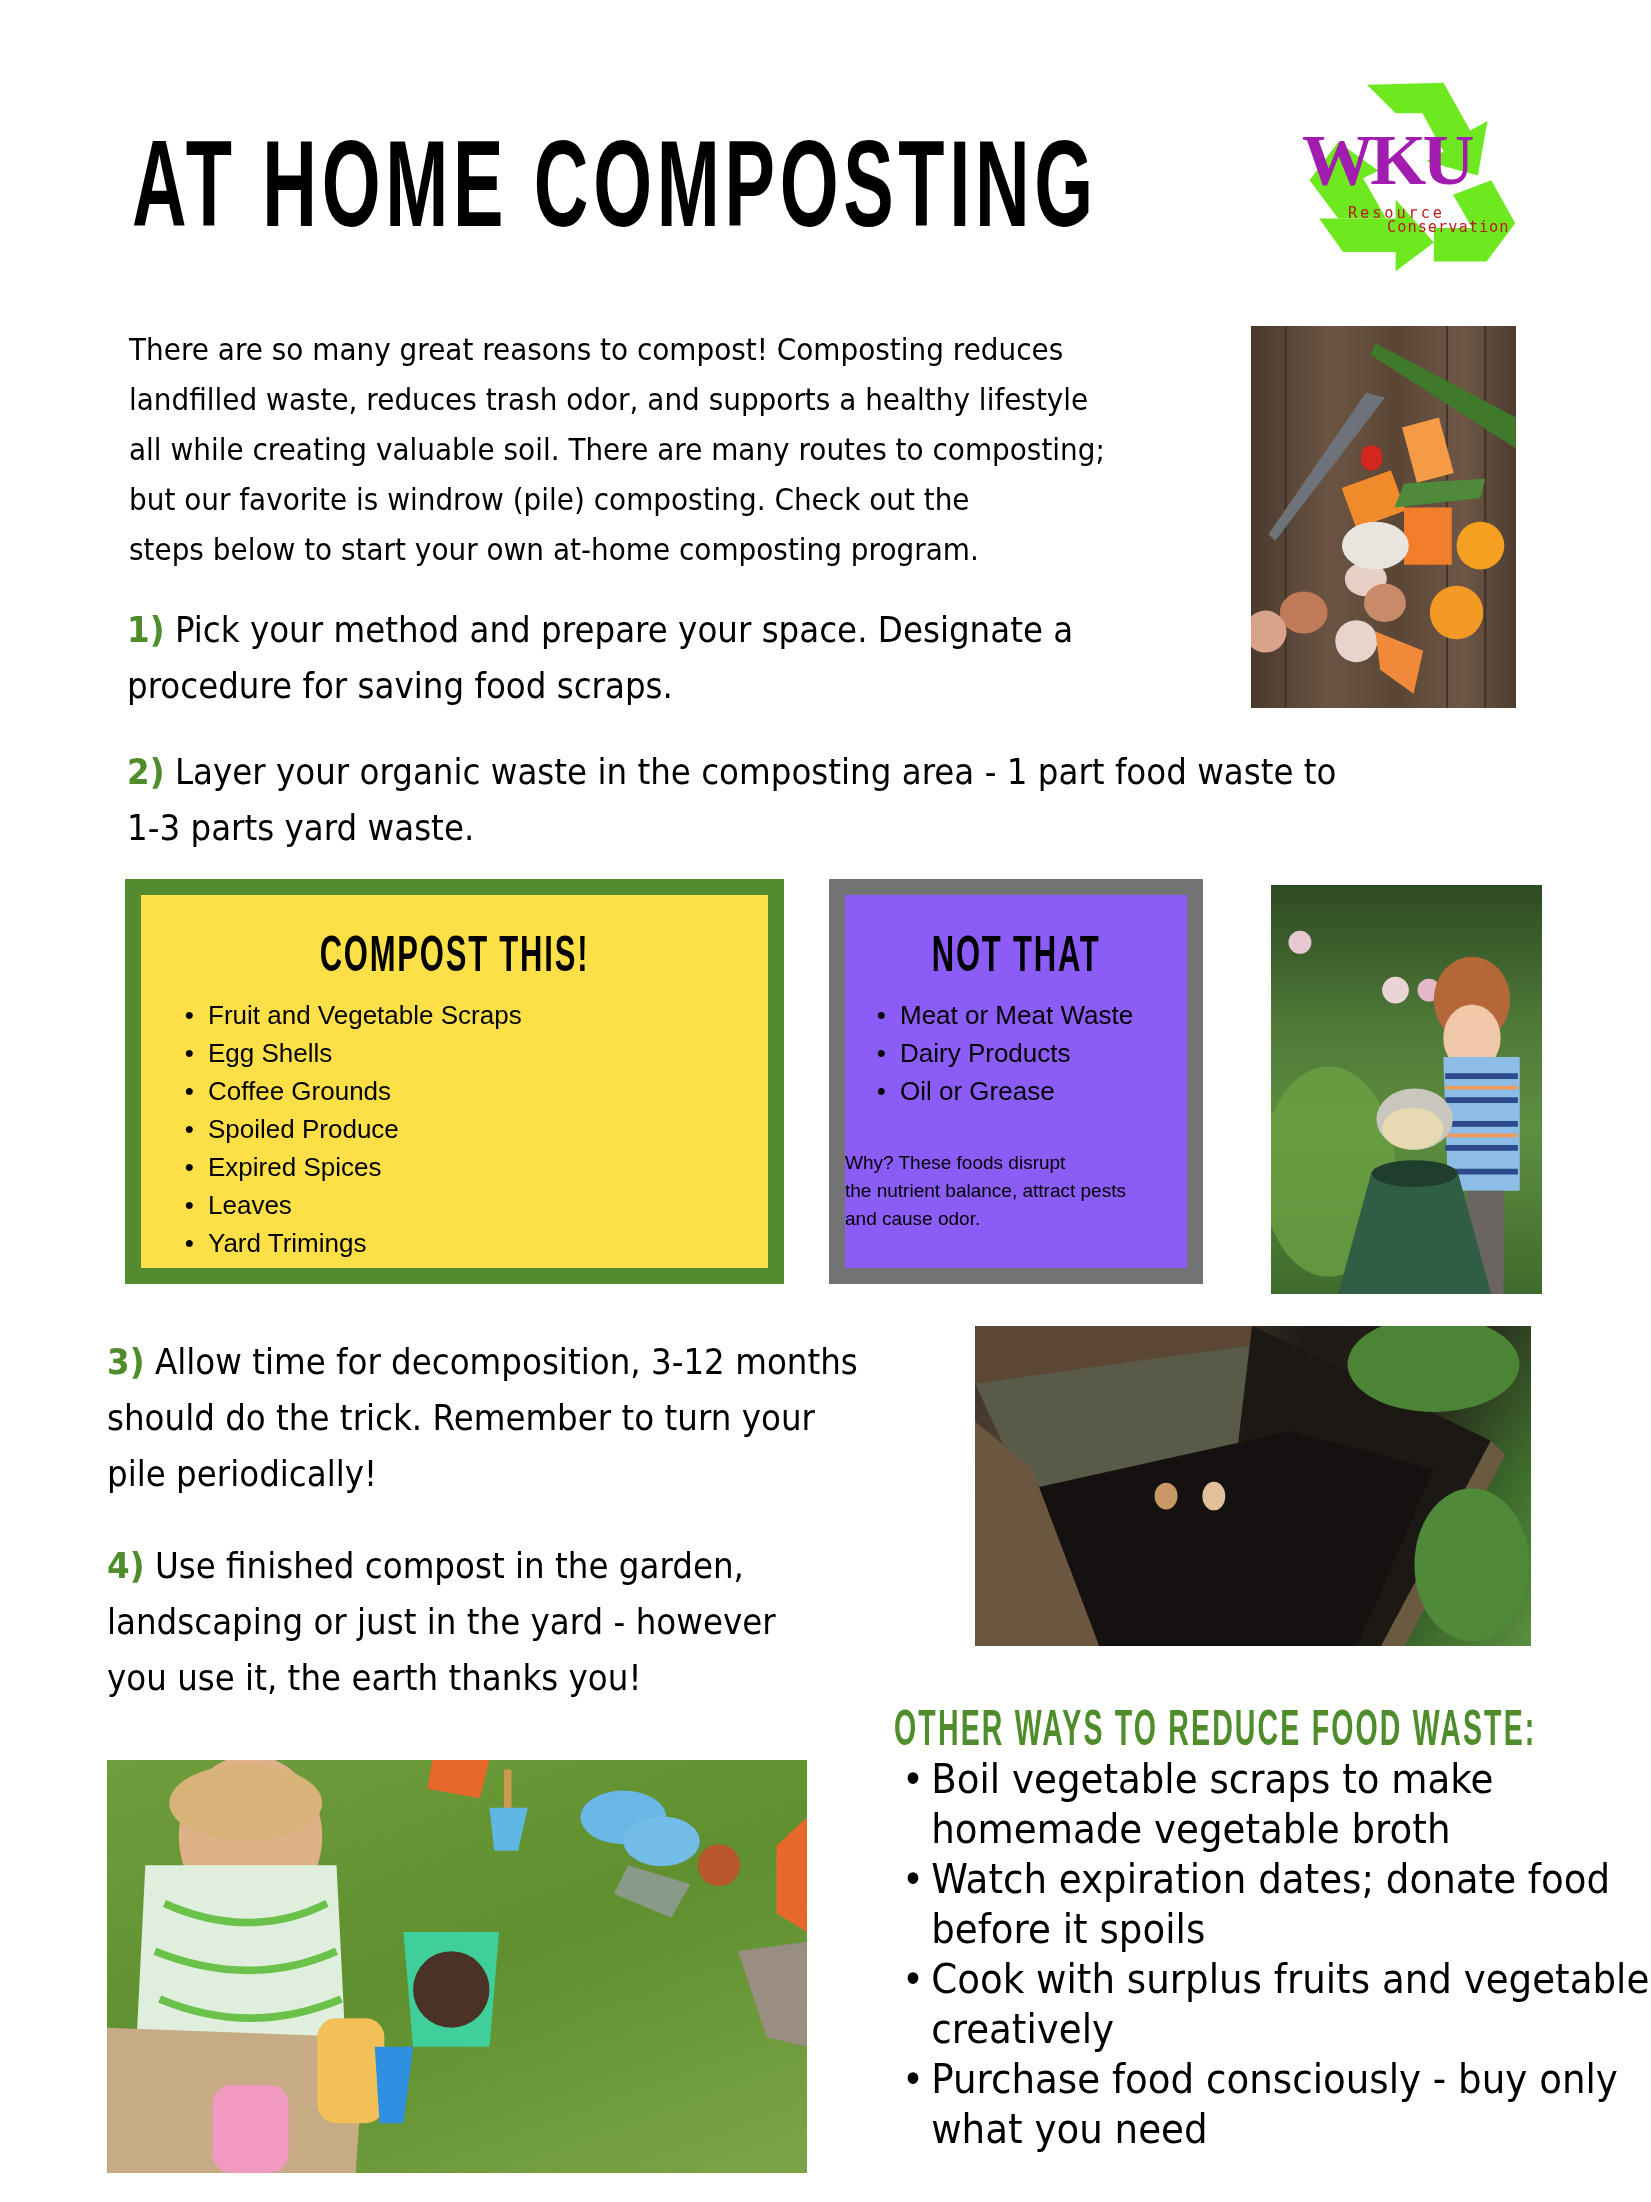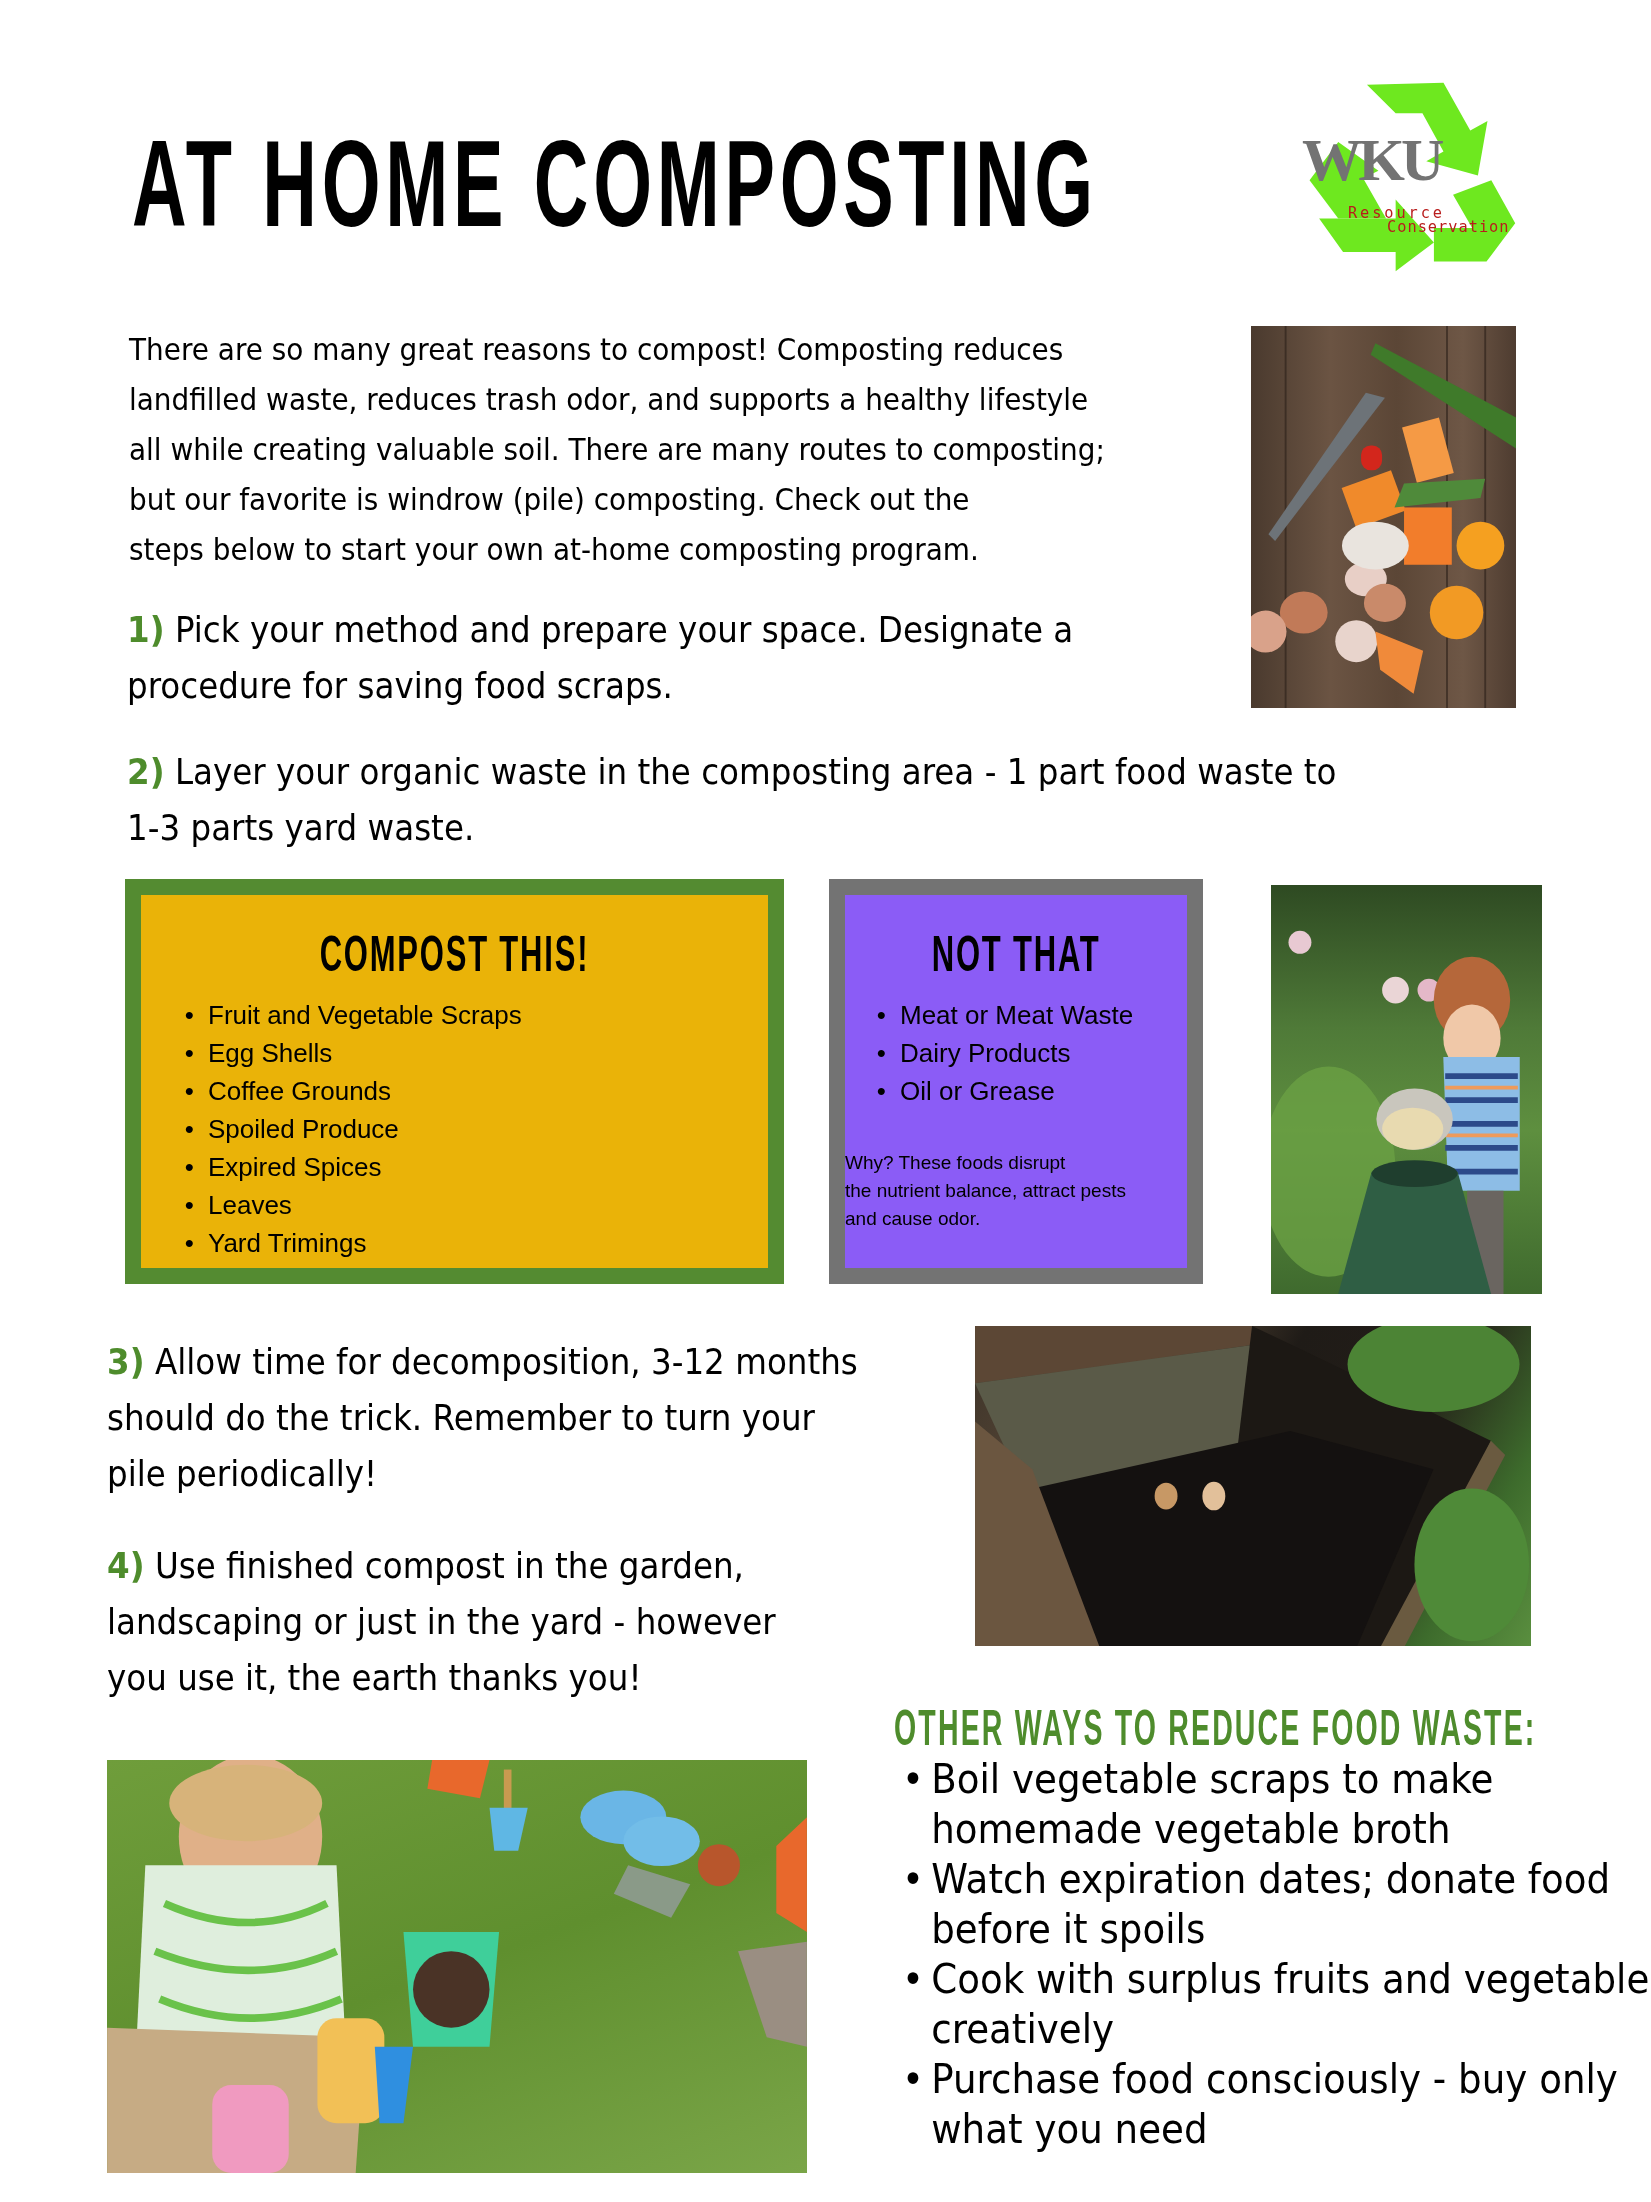--- a/index.html
+++ b/index.html
@@ -4,21 +4,21 @@
 <style>
   html, body { margin:0; padding:0; background:#ffffff; }
   body { width:1652px; height:2202px; position:relative; overflow:hidden; font-family:"DejaVu Sans", sans-serif; color:#000; }
   .abs { position:absolute; }
 
   
   .title { left:132px; top:113px; font-family:"Liberation Sans", sans-serif; font-weight:bold; font-size:122px; line-height:143px; letter-spacing:7.6px; transform:scaleX(0.62); transform-origin:left top; white-space:nowrap; }
 
   
   .logo { left:1300px; top:75px; width:220px; height:201px; }
-  .logo-text { left:1302px; top:122px; width:220px; font-family:"Liberation Serif", serif; font-weight:bold; font-size:60px; line-height:76px; letter-spacing:-3.8px; color:#737373; }
+  .logo-text { left:1302px; top:122px; width:220px; font-family:"Liberation Serif", serif; font-weight:bold; font-size:72px; line-height:76px; letter-spacing:-3.8px; color:#a21caf; }
   .logo-sub { left:1348px; top:206px; width:143px; font-family:"DejaVu Sans Mono", monospace; font-size:15.3px; line-height:14.3px; letter-spacing:2.9px; text-align:left; color:#b91c1c; }
   .logo-sub2 { letter-spacing:1px;margin-left:39px; }
 
   
   .intro { left:129px; top:325px; width:1109px; font-size:30px; line-height:50px; transform:scaleX(0.93); transform-origin:left top; }
   .intro span { display:block; white-space:nowrap; }
 
   .step { font-size:35px; line-height:56px; transform:scaleX(0.93); transform-origin:left top; }
   .step span.line { display:block; white-space:nowrap; }
   .num { color:#4e8c2c; font-weight:bold; }
@@ -28,21 +28,21 @@
   .step4 { left:107px; top:1538px; }
 
   
   .photo { overflow:hidden; }
   .photo-food { left:1251px; top:326px; width:265px; height:382px; background:linear-gradient(90deg,#4a3a2e,#6b5443 30%,#5b4636 55%,#6e5746 80%,#4e3c30); }
   .photo-boy { left:1271px; top:885px; width:271px; height:409px; background:linear-gradient(180deg,#2e4a22,#4f7a38 35%,#5e8f3f 60%,#3f6a2e); }
   .photo-bin { left:975px; top:1326px; width:556px; height:320px; background:linear-gradient(120deg,#3d3329,#5a4a38 25%,#1f1b17 45%,#231d18 65%,#3d6b2c 85%,#5a8f3f); }
   .photo-girl { left:107px; top:1760px; width:700px; height:413px; background:linear-gradient(160deg,#6f9d3b,#5f8f2e 50%,#7aa548); }
 
   
-  .box-green { left:125px; top:879px; width:627px; height:373px; border:16.3px solid #548b31; background:#eab308; }
+  .box-green { left:125px; top:879px; width:627px; height:373px; border:16.3px solid #548b31; background:#fde047; }
   .box-gray { left:829px; top:879px; width:342px; height:373px; border:16.3px solid #737373; background:#8b5cf6; }
   .box-title { position:absolute; left:0; right:0; top:31px; text-align:center; font-family:"Liberation Sans", sans-serif; font-weight:bold; font-size:50px; line-height:57px; letter-spacing:2.9px; }
   .box-title .sq { display:inline-block; transform:scaleX(0.62); }
   .box-list { position:absolute; left:0; top:101px; margin:0; padding:0; list-style:none; font-family:"Liberation Sans", sans-serif; font-size:26px; line-height:38px; }
   .box-green .box-list { left:38px; }
   .box-gray .box-list { left:26px; }
   .box-list li { position:relative; padding-left:29px; white-space:nowrap; }
   .box-list li::before { content:"•"; position:absolute; left:5.7px; top:0; }
   .box-note { position:absolute; left:0; right:0; top:254px; font-family:"Liberation Sans", sans-serif; font-size:19px; line-height:28px; }
   .box-note span { display:block; }

